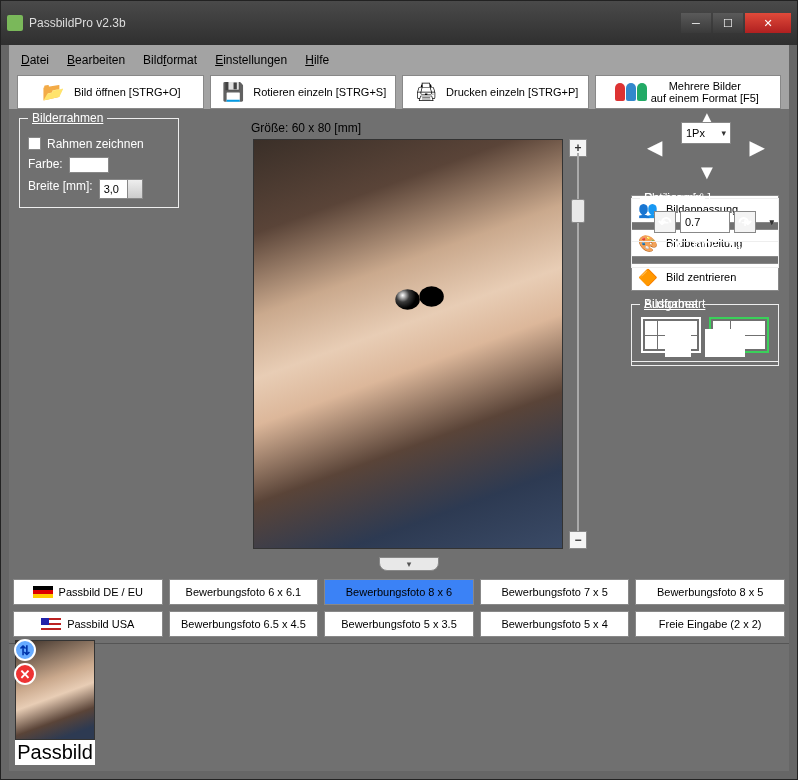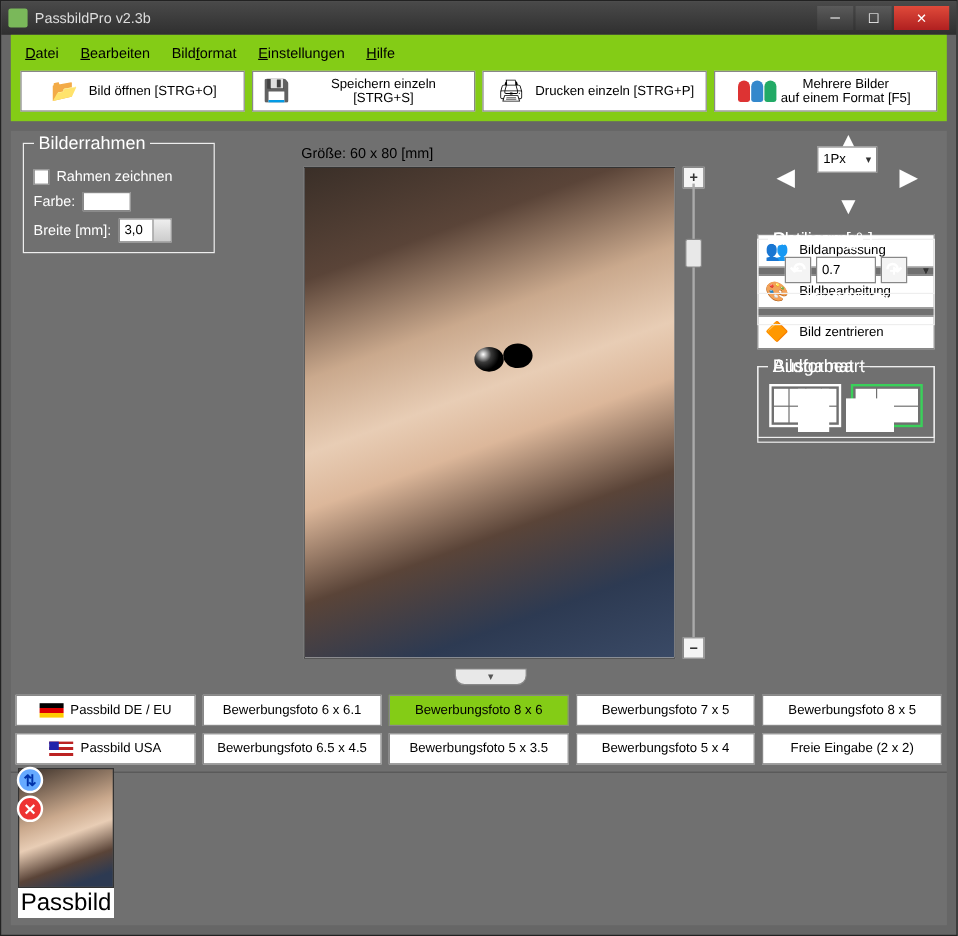--- a/index.html
+++ b/index.html
@@ -1,48 +1,48 @@
 <!DOCTYPE html>
 <html><head>
 <meta charset="utf-8">
 <style>
   * { box-sizing: border-box; margin: 0; padding: 0; font-family: 'Segoe UI', Tahoma, sans-serif; }
   body { background: #666; width: 798px; height: 780px; overflow: hidden; }
   
   
   .window { width: 798px; height: 780px; background: #666; border: 1px solid #222; position: relative; }
-  .titlebar { height: 28px; background: linear-gradient(#4a4a4a,#2f2f2f); display: flex; align-items: center; padding: 0 6px; color: #ddd; font-size: 12px; }
+  .titlebar { height: 44px; background: linear-gradient(#4a4a4a,#2f2f2f); display: flex; align-items: center; padding: 0 6px; color: #ddd; font-size: 12px; }
   .titlebar .title-icon { width: 16px; height: 16px; background: #7ab85a; border-radius: 2px; margin-right: 6px; }
   .titlebar .spacer { flex: 1; }
   .win-btns { display: flex; }
   .win-btn { width: 30px; height: 20px; margin-left: 2px; display: flex; align-items: center; justify-content: center; font-size: 11px; color: #fff; }
   .win-min { background: linear-gradient(#5a5a5a,#3a3a3a); }
   .win-max { background: linear-gradient(#5a5a5a,#3a3a3a); }
   .win-close { background: linear-gradient(#e04a3a,#b02020); width: 46px; }
   
   
-  .chrome { background: #84cc16; margin: 0 8px; padding: 4px 8px 8px 8px; }
+  .chrome { background: #a3a3a3; margin: 0 8px; padding: 4px 8px 8px 8px; }
   .menubar { display: flex; gap: 18px; padding: 4px 4px 8px 4px; font-size: 12px; }
   .menubar span { cursor: default; }
   .menubar u { text-decoration: underline; }
   
   .toolbar { display: flex; gap: 6px; }
   .tool-btn { flex: 1; border: 1px solid #888; background: #fff; display: flex; align-items: center; justify-content: center; gap: 6px; font-size: 11px; padding: 4px 6px; text-align: center; cursor: default; }
   .tool-btn .ico { width: 28px; height: 22px; display:flex;align-items:center;justify-content:center;font-size:18px; }
   .multi-people { display:flex; gap:1px; }
   .multi-people .p { width:10px;height:18px;border-radius:5px 5px 2px 2px; }
   
   
   .workarea { position: absolute; top: 108px; left: 8px; right: 8px; bottom: 8px; background: #707070; }
   
   
   fieldset.box { border: 1px solid #eee; color: #fff; font-size: 12px; padding: 6px 8px 8px 8px; position: absolute; }
-  fieldset.box legend { padding: 0 4px; font-size: 15px; }
+  fieldset.box legend { padding: 0 4px; font-size: 12px; text-decoration: underline; }
   .bilderrahmen { top: 2px; left: 10px; width: 160px; }
-  .row { display: flex; align-items: center; gap: 6px; margin-top: 6px; }
+  .row { display: flex; gap: 6px; margin-top: 6px; }
   .chk { width: 13px; height: 13px; background: #fff; border: 1px solid #888; display:inline-block; }
   .swatch { width: 40px; height: 16px; background: #fff; border: 1px solid #888; }
   .spin { width: 44px; height: 20px; background: #fff; color: #000; font-size: 11px; display:flex; align-items:center; padding:0 4px; border:1px solid #888; position:relative; }
   .spin::after { content:''; position:absolute; right:0; top:0; bottom:0; width:14px; background:linear-gradient(#eee,#ccc); border-left:1px solid #888; }
   
   
   .size-label { position: absolute; top: 12px; left: 242px; color: #000000; font-size: 12px; }
   .photo-frame { position: absolute; top: 30px; left: 244px; width: 310px; height: 410px; background: #fff; border: 1px solid #333; overflow:hidden; }
   .photo { width:100%; height:100%; background: linear-gradient(160deg,#3a2f28 0%, #5a4438 18%, #caa98d 34%, #e8cdb5 46%, #dcb79a 55%, #5a4438 70%, #2d3a52 85%, #3a4a66 100%); position:relative; }
   .photo::before { content:''; position:absolute; top:34%; left:42%; width:16%; height:10%; background: radial-gradient(circle at 30% 30%, #fff 0%, #3a3a3a 30%, #000 60%); border-radius:50%; box-shadow: 48px -6px 0 0 #000; transform:scale(0.5); }
@@ -89,21 +89,21 @@
   
   .bfmt { width:148px; margin-top:6px; }
   .bfmt .opts { display:flex; gap:14px; justify-content:center; align-items:flex-end; padding-top:4px; }
   .bfmt .r1 { width:26px; height:36px; background:#fff; }
   .bfmt .r2 { width:40px; height:28px; background:#fff; }
   
   
   .fmt-rows { position:absolute; left:4px; right:4px; top:470px; }
   .fmt-row { display:flex; gap:6px; margin-bottom:6px; }
   .fmt-btn { flex:1; height:26px; background:#fff; border:1px solid #888; display:flex;align-items:center;justify-content:center;gap:6px;font-size:11px; cursor:default; }
-  .fmt-btn.sel { background:#84cc16; }
+  .fmt-btn.sel { background:#3b82f6; }
   .flag { width:20px; height:12px; display:inline-block; }
   .flag.de { background:linear-gradient(#000 33%, #d00 33% 66%, #fc0 66%); }
   .flag.us { background:linear-gradient(#b22 20%, #fff 20% 40%, #b22 40% 60%, #fff 60% 80%, #b22 80%); position:relative; }
   .flag.us::before { content:''; position:absolute; top:0; left:0; width:8px; height:7px; background:#22a; }
   
   
   .thumbs { position:absolute; left:0; right:0; bottom:0; top:534px; background:#707070; border-top:1px solid #555; }
   .thumb-item { position:absolute; left:6px; bottom:6px; width:80px; }
   .thumb-img { width:80px; height:100px; background:linear-gradient(160deg,#3a2f28 0%, #caa98d 40%, #e8cdb5 55%, #5a4438 75%, #2d3a52 90%); border:1px solid #333; position:relative; }
   .thumb-ctrl { position:absolute; left:-2px; top:-2px; width:26px; }
@@ -135,21 +135,21 @@
       <span><u>E</u>instellungen</span>
       <span><u>H</u>ilfe</span>
     </div>
     <div class="toolbar">
       <div class="tool-btn">
         <span class="ico">📂</span>
         <span>Bild öffnen [STRG+O]</span>
       </div>
       <div class="tool-btn">
         <span class="ico">💾</span>
-        <span>Speichern einzeln [STRG+S]</span>
+        <span>Rotieren einzeln [STRG+S]</span>
       </div>
       <div class="tool-btn">
         <span class="ico">🖨</span>
         <span>Drucken einzeln [STRG+P]</span>
       </div>
       <div class="tool-btn">
         <span class="ico">
           <span class="multi-people">
               <span class="p" style="background:#d33"></span>
               <span class="p" style="background:#38c"></span>

